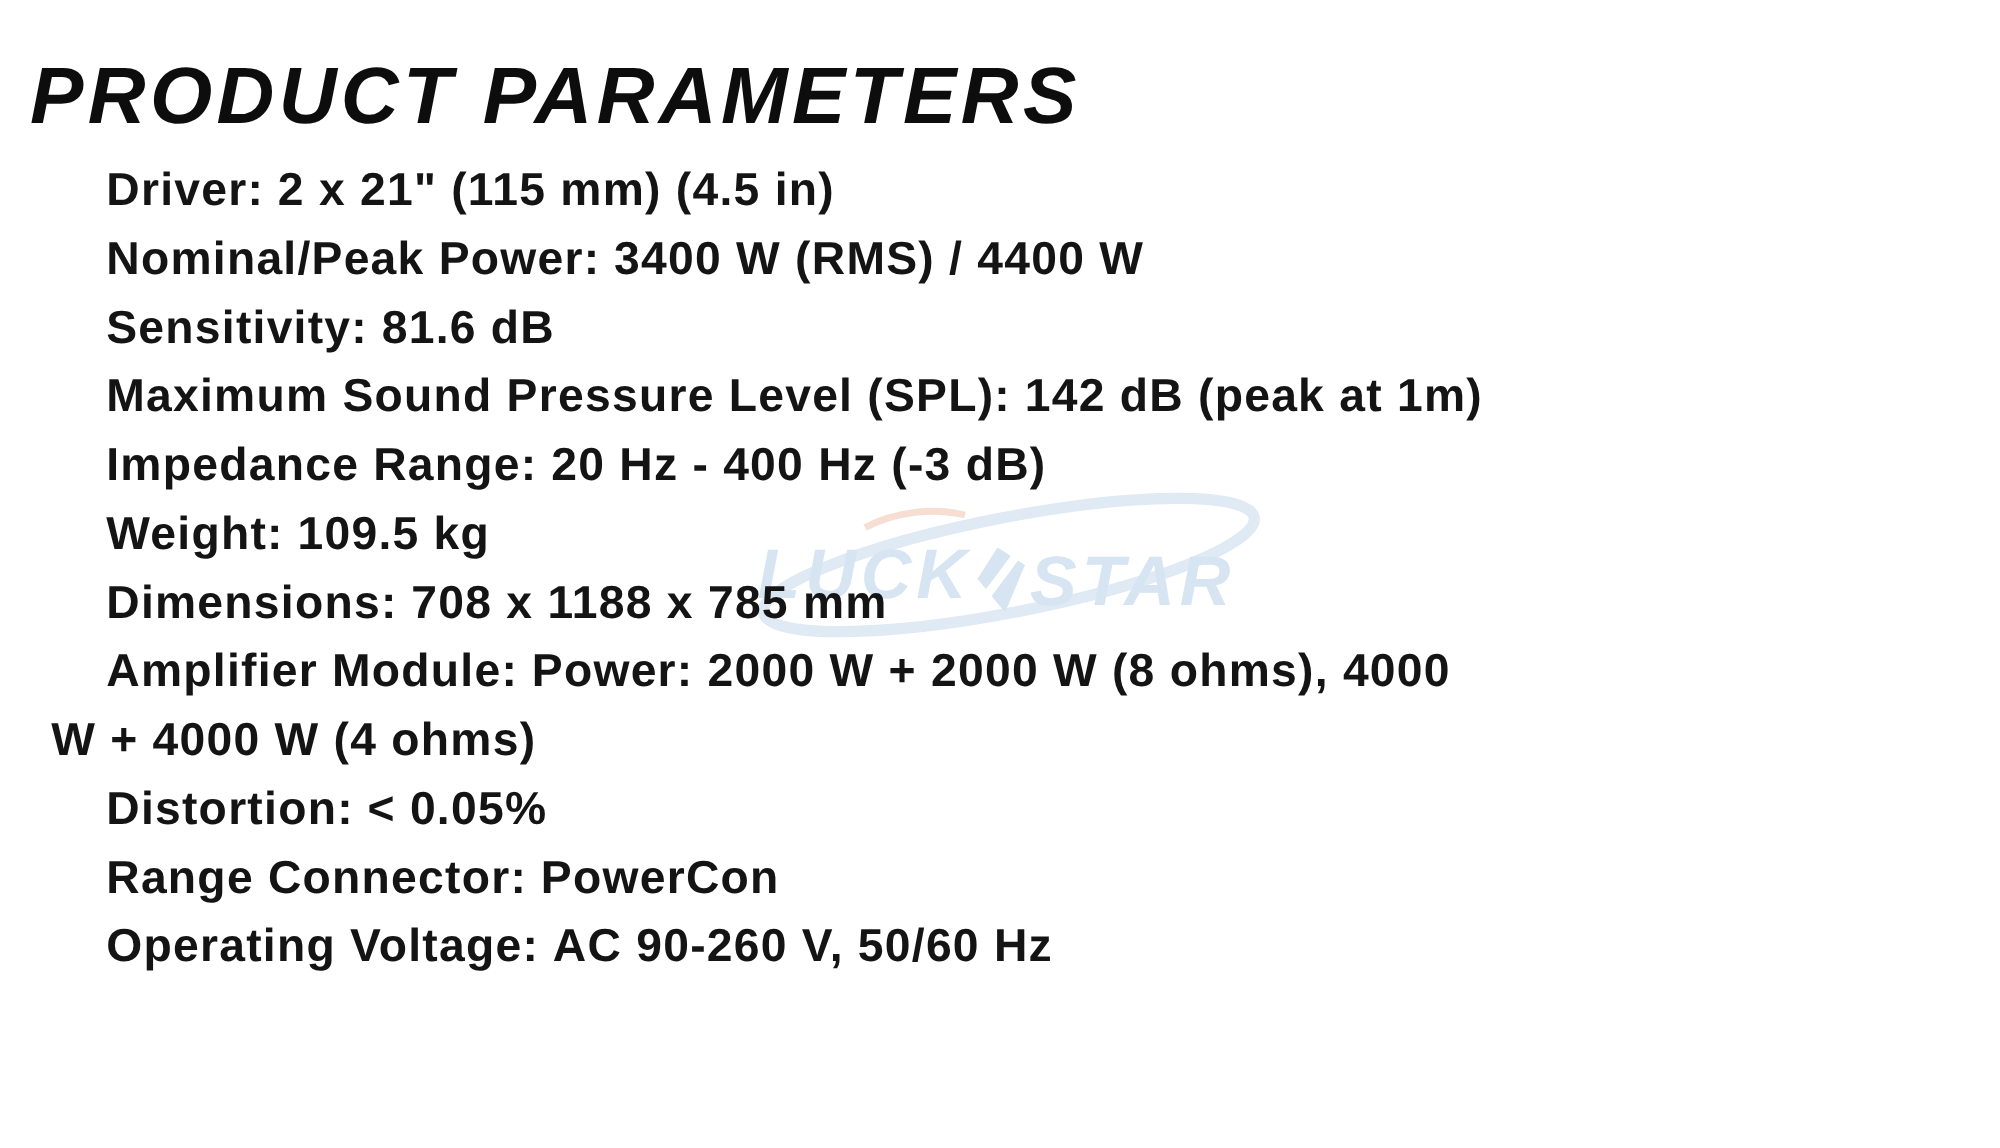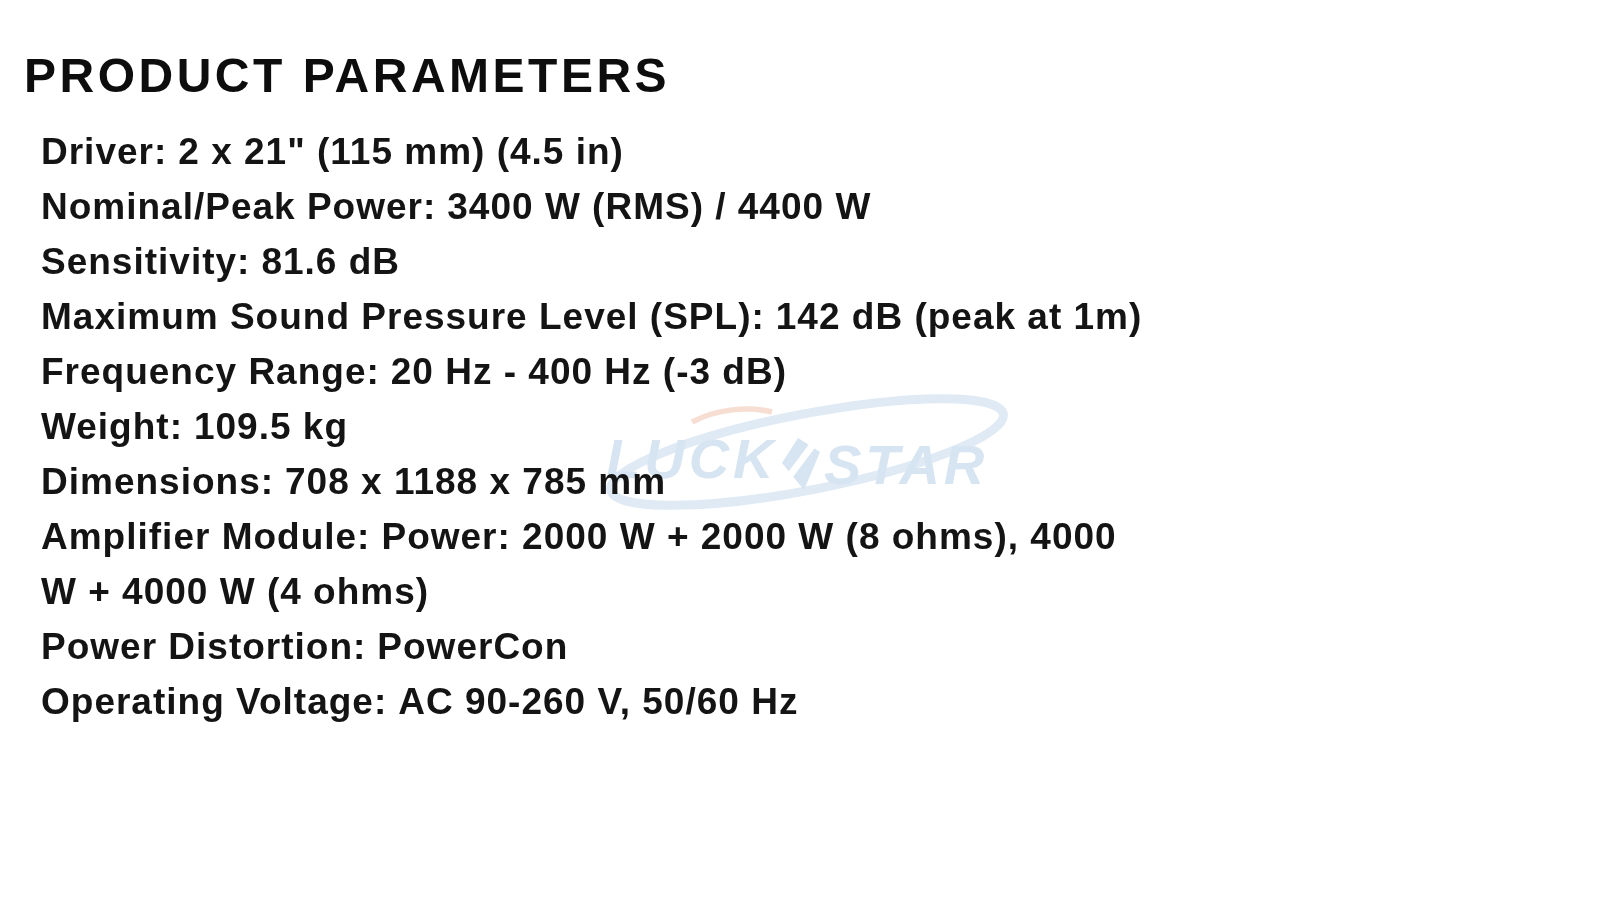--- a/index.html
+++ b/index.html
@@ -11,41 +11,42 @@
   .page {
     position: relative;
     width: 1600px; height: 918px;
     background: #ffffff;
     overflow: hidden;
   }
   .title {
     position: absolute;
     left: 24px; top: 44px;
     margin: 0;
-    font-size: 48px;
+    font-size: 64px;
     font-weight: bold;
     line-height: 64px;
     letter-spacing: 3.5px;
     color: #0d0d0d;
     white-space: nowrap;
     z-index: 1;
+    font-style: italic;
   }
   .specs {
     position: absolute;
     left: 41px; top: 124px;
     width: 1210px;
     font-size: 37px;
     font-weight: bold;
     line-height: 55px;
     letter-spacing: 1px;
     color: #141414;
     z-index: 1;
   }
   .spec-row { margin: 0; }
-  .spec-label { margin-right: 11px; }
+  .spec-label { margin-right: 11px; margin-left: 44px; }
   .spec-value { white-space: pre-line; }
   .watermark {
     position: absolute;
     left: 592px; top: 392px;
     width: 430px; height: 126px;
     z-index: 0;
   }
   .watermark text {
     font-family: "Liberation Sans", sans-serif;
     font-style: italic;
@@ -73,29 +74,30 @@
   <div class="specs">
     <p class="spec-row"><span class="spec-label">Driver:</span><span class="spec-value">2 x 21" (115 mm) (4.5 in)</span></p>
 
     <p class="spec-row"><span class="spec-label">Nominal/Peak Power:</span><span class="spec-value">3400 W (RMS) / 4400 W</span></p>
 
 
     <p class="spec-row"><span class="spec-label">Sensitivity:</span><span class="spec-value">81.6 dB</span></p>
 
     <p class="spec-row"><span class="spec-label">Maximum Sound Pressure Level (SPL):</span><span class="spec-value">142 dB (peak at 1m)</span></p>
 
-    <p class="spec-row"><span class="spec-label">Frequency Range:</span><span class="spec-value">20 Hz - 400 Hz (-3 dB)</span></p>
+    <p class="spec-row"><span class="spec-label">Impedance Range:</span><span class="spec-value">20 Hz - 400 Hz (-3 dB)</span></p>
 
     <p class="spec-row"><span class="spec-label">Weight:</span><span class="spec-value">109.5 kg</span></p>
 
     <p class="spec-row"><span class="spec-label">Dimensions:</span><span class="spec-value">708 x 1188 x 785 mm</span></p>
 
     <p class="spec-row"><span class="spec-label">Amplifier Module:</span><span class="spec-value">Power: 2000 W + 2000 W (8 ohms), 4000
 W + 4000 W (4 ohms)</span></p>
 
 
+    <p class="spec-row"><span class="spec-label">Distortion:</span><span class="spec-value">&lt; 0.05%</span></p>
 
-    <p class="spec-row"><span class="spec-label">Power Distortion:</span><span class="spec-value">PowerCon</span></p>
+    <p class="spec-row"><span class="spec-label">Range Connector:</span><span class="spec-value">PowerCon</span></p>
 
     <p class="spec-row"><span class="spec-label">Operating Voltage:</span><span class="spec-value">AC 90-260 V, 50/60 Hz</span></p>
   </div>
 
 </div>
 
 </body></html>

